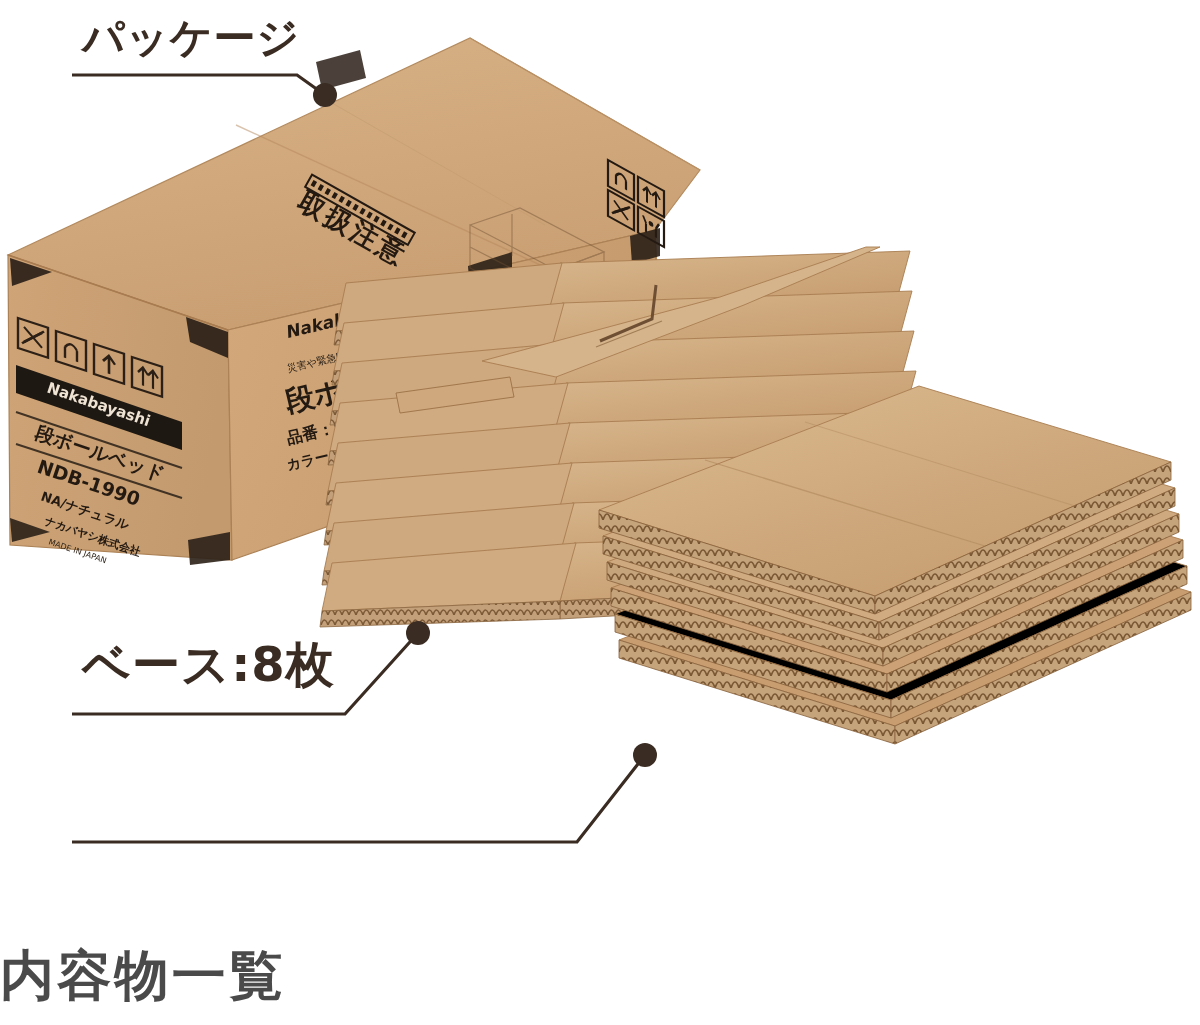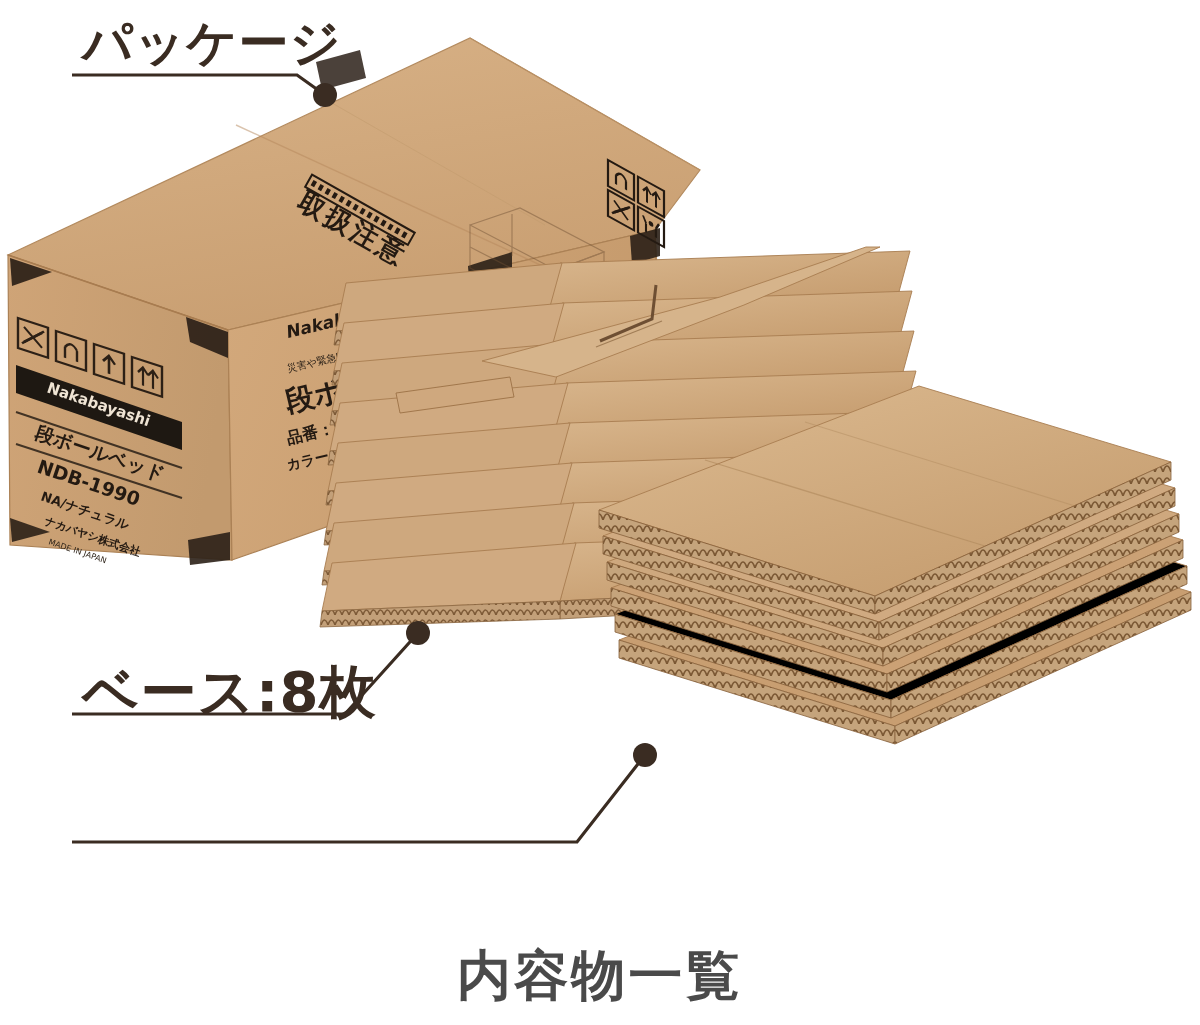--- a/index.html
+++ b/index.html
@@ -34,21 +34,20 @@
     letter-spacing: 0.02em;
     white-space: nowrap;
     font-family: "DejaVu Sans", "Liberation Sans", sans-serif;
   }
   .callout-svg { position: absolute; left: 0; top: 0; width: 1200px; height: 1025px; pointer-events: none; }
 
   
   #caption {
     position: absolute;
     left: 0; right: 0; bottom: 12px;
-    text-align: center;
     color: #4a4a4a;
     font-size: 54px;
     font-weight: 700;
     letter-spacing: 0.06em;
     font-family: "DejaVu Sans", "Liberation Sans", sans-serif;
   }
 
   
   #watermark {
     position: absolute;
@@ -346,18 +345,18 @@
       <polyline points="72,714 345,714 418,633" fill="none" stroke="#3a2c22" stroke-width="3.2"></polyline>
       <circle cx="418" cy="633" r="12" fill="#3a2c22"></circle>
     </g>
 
     <g>
       <polyline points="72,842 577,842 645,755" fill="none" stroke="#3a2c22" stroke-width="3.2"></polyline>
       <circle cx="645" cy="755" r="12" fill="#3a2c22"></circle>
     </g>
   </svg>
 
-  <div class="callout-text" style="left:82px; top:10px; font-size:50px;">パッケージ</div>
-  <div class="callout-text" style="left:82px; top:655px; font-size:56px;">ベース:8枚</div>
+  <div class="callout-text" style="left:82px; top:10px; font-size:42px;">パッケージ</div>
+  <div class="callout-text" style="left:82px; top:633px; font-size:48px;">ベース:8枚</div>
 
   <div id="caption">内容物一覧</div>
 
 </div>
 
 </body></html>

